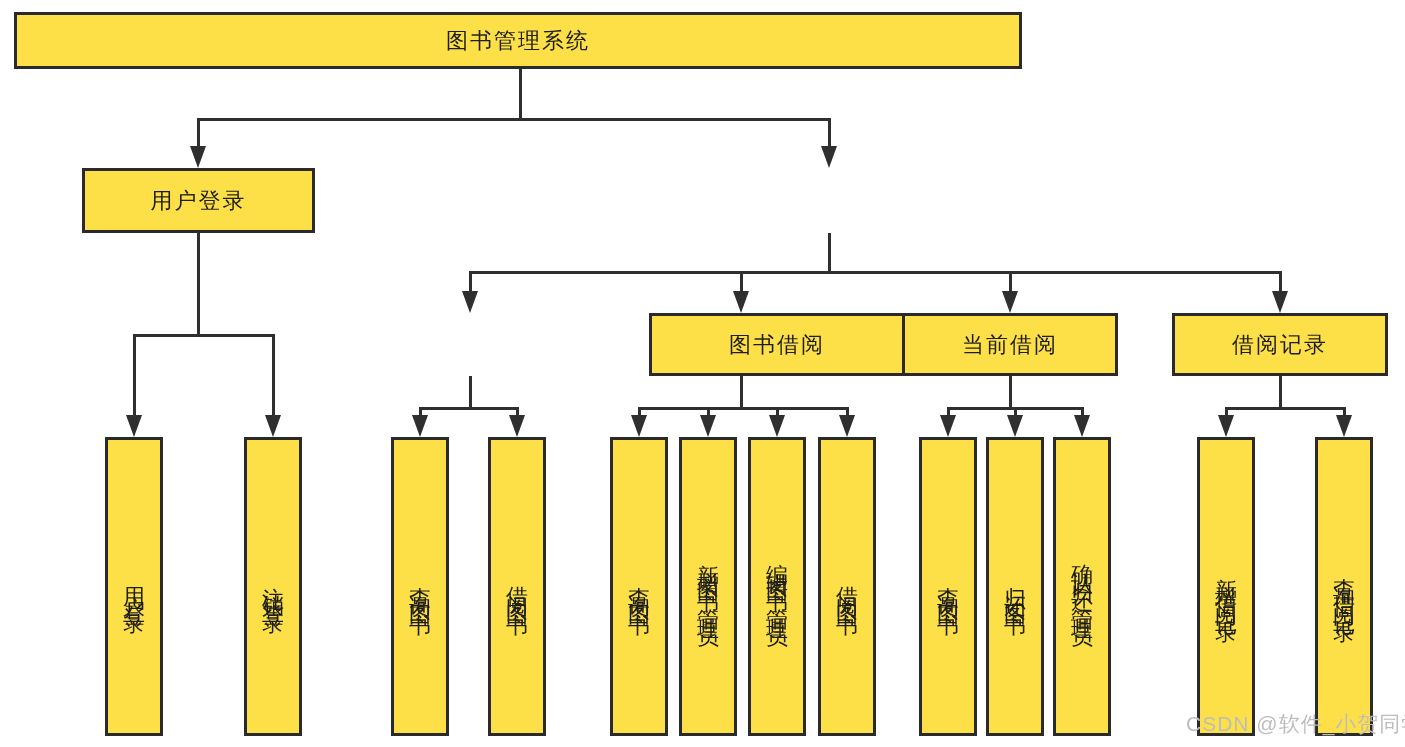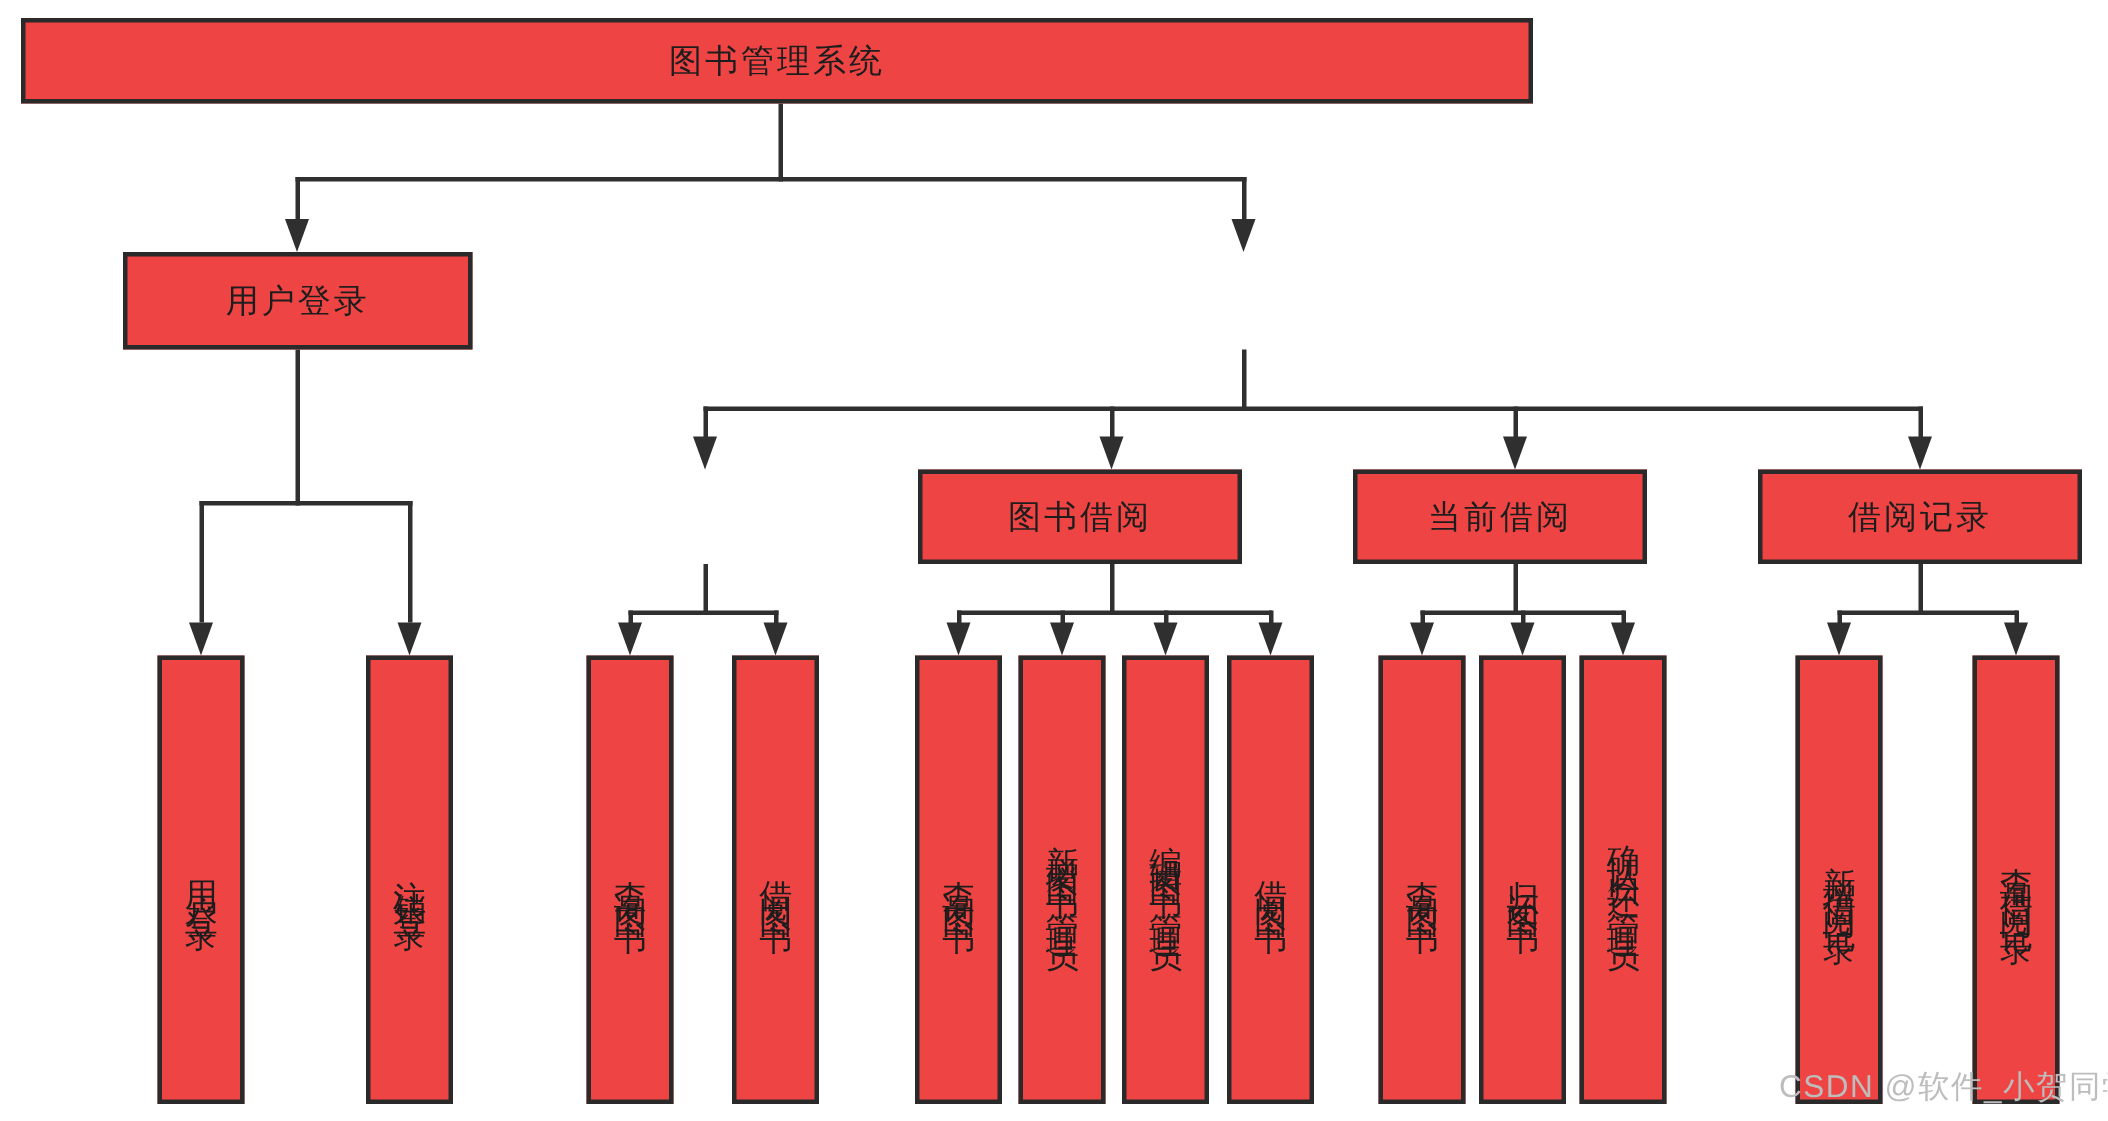--- a/index.html
+++ b/index.html
@@ -6,21 +6,21 @@
   #canvas{
     position:relative;
     width:1405px;height:747px;
     background:#ffffff;
     font-family:"Liberation Sans", sans-serif;
     overflow:hidden;
   }
   .box{
     position:absolute;
     box-sizing:border-box;
-    background:#ef4444;
+    background:#fde047;
     border:3px solid #2a2a2a;
     display:flex;
     align-items:center;
     justify-content:center;
     color:#1d1d1d;
   }
   .box .hlabel{
     font-size:22px;
     letter-spacing:2px;
     white-space:nowrap;
@@ -118,24 +118,24 @@
   <div class="arw" style="left:1336px;top:415px"></div>
 
   <div class="box" style="left:14px;top:12px;width:1008px;height:57px">
     <span class="hlabel">图书管理系统</span>
   </div>
 
   <div class="box" style="left:82px;top:168px;width:233px;height:65px">
     <span class="hlabel">用户登录</span>
   </div>
 
-  <div class="box" style="left:612px;top:313px;width:216px;height:63px">
+  <div class="box" style="left:649px;top:313px;width:256px;height:63px">
     <span class="hlabel">图书借阅</span>
   </div>
-  <div class="box" style="left:902px;top:313px;width:196px;height:63px">
+  <div class="box" style="left:902px;top:313px;width:216px;height:63px">
     <span class="hlabel">当前借阅</span>
   </div>
   <div class="box" style="left:1172px;top:313px;width:216px;height:63px">
     <span class="hlabel">借阅记录</span>
   </div>
 
   <div class="box" style="left:105px;top:437px;width:58px;height:299px">
     <span class="vlabel">用户登录</span>
   </div>
   <div class="box" style="left:244px;top:437px;width:58px;height:299px">

